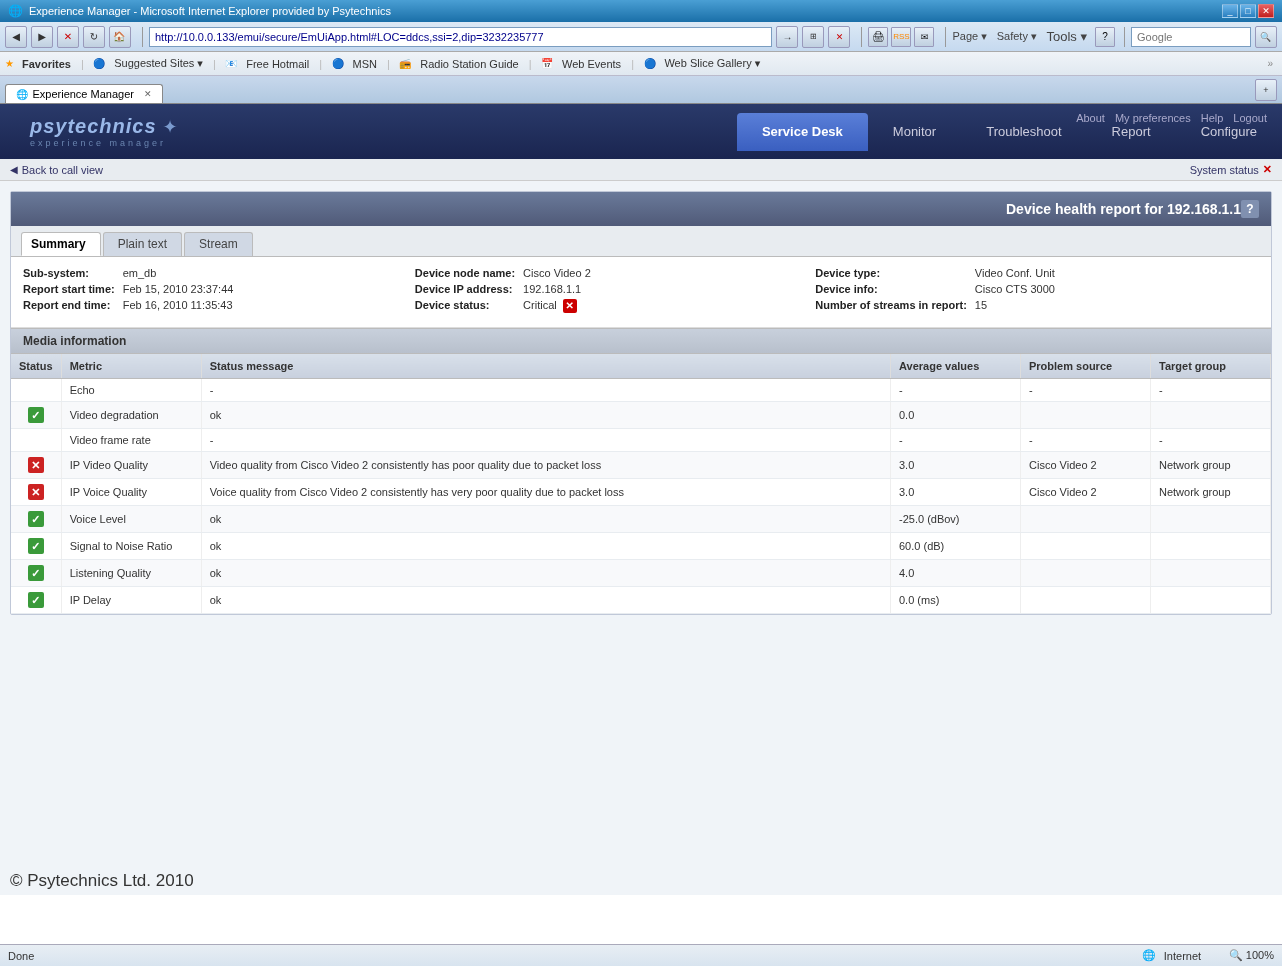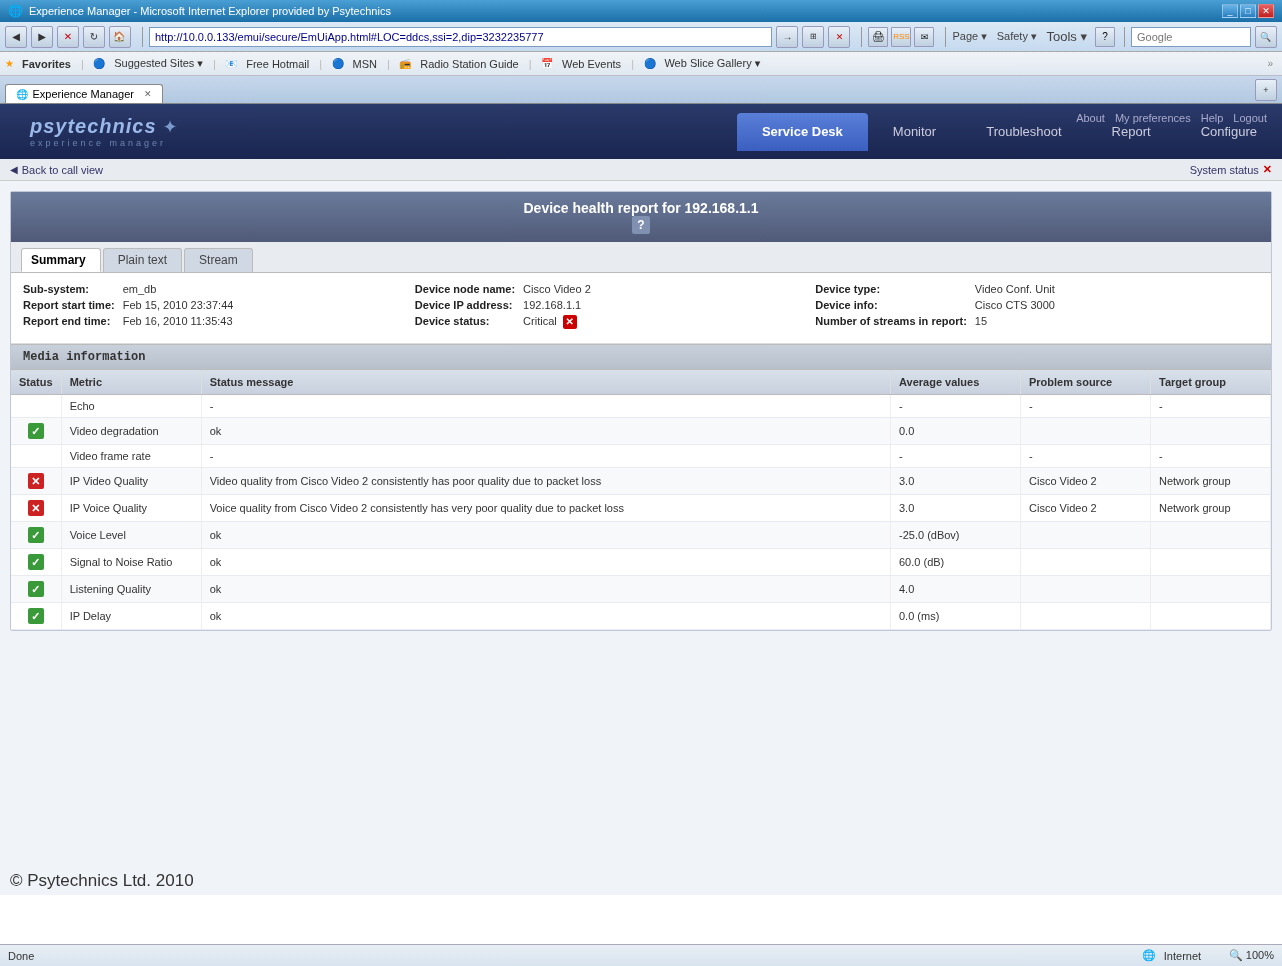--- a/index.html
+++ b/index.html
@@ -194,21 +194,20 @@
       border-radius: 2px;
     }
 
     .report-header {
       background: linear-gradient(to bottom, #6a7a9a, #505a78);
       color: white;
       padding: 8px 12px;
       display: flex;
       align-items: center;
       justify-content: flex-end;
-      flex-direction: column;
     }
     .report-title {
       font-size: 14px;
       font-weight: bold;
       color: white;
     }
     .help-icon {
       width: 18px; height: 18px;
       background: #8090b0;
       color: white;
@@ -275,21 +274,20 @@
     }
 
     .section-header {
       background: linear-gradient(to bottom, #c8d0dc, #b8c0cc);
       padding: 5px 12px;
       font-weight: bold;
       font-size: 12px;
       color: #333;
       border-top: 1px solid #bbb;
       border-bottom: 1px solid #bbb;
-      font-family: Liberation Mono, monospace;
     }
 
     
     .media-table {
       width: 100%;
       border-collapse: collapse;
     }
     .media-table th {
       background: linear-gradient(to bottom, #d8e0ea, #c8d0de);
       padding: 6px 8px;

